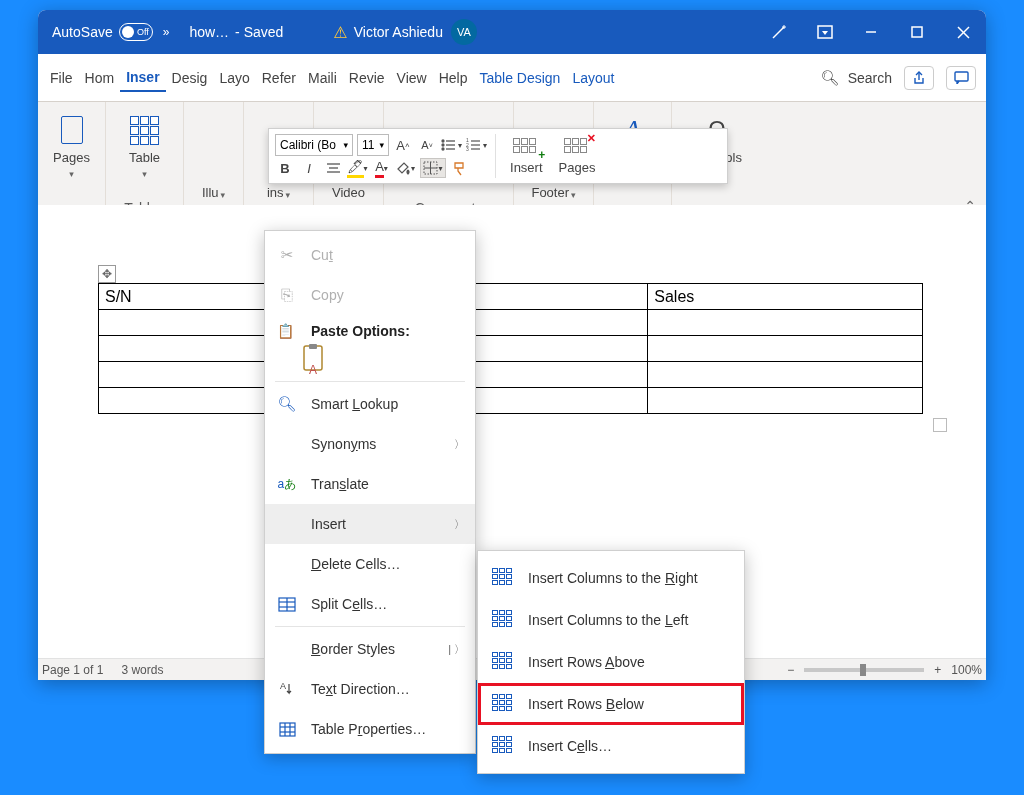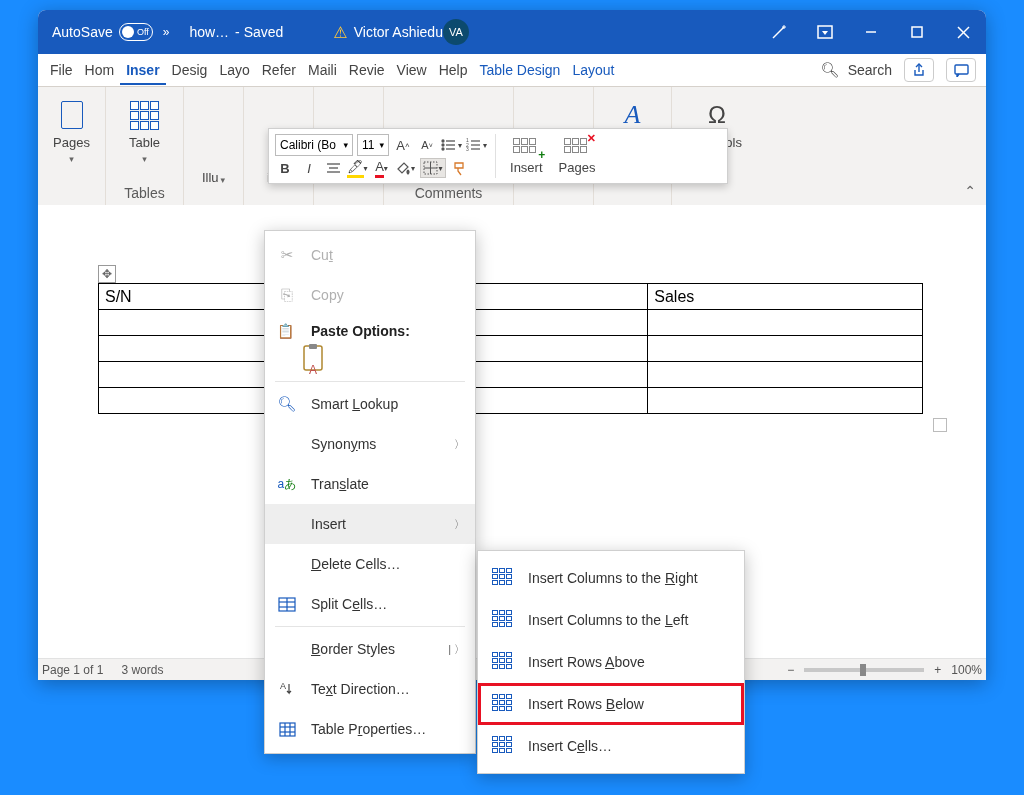--- a/index.html
+++ b/index.html
@@ -8,27 +8,27 @@
   
   
   .titlebar { height: 44px; background: #185abd; display: flex; align-items: center; color: #fff; font-size: 14px; border-radius: 8px 8px 0 0; }
   .autosave { margin-left: 14px; display: flex; align-items: center; gap: 6px; }
   .toggle { width: 34px; height: 18px; border: 1px solid #fff; border-radius: 10px; display: flex; align-items: center; padding: 0 3px; font-size: 9px; color: #fff; justify-content: flex-end; position: relative; }
   .toggle::before { content: ""; position: absolute; left: 2px; width: 12px; height: 12px; background: #fff; border-radius: 50%; }
   .chev { margin: 0 10px; font-size: 12px; }
   .doc-name { margin-left: 10px; }
   .warn-icon { margin-left: 50px; color: #ffc83d; font-size: 16px; }
   .user { margin-left: 6px; }
-  .avatar { width: 26px; height: 26px; background: #0c4a6e; border-radius: 50%; display: inline-flex; align-items: center; justify-content: center; font-size: 11px; }
+  .avatar { width: 26px; height: 26px; background: #0369a1; border-radius: 50%; display: inline-flex; align-items: center; justify-content: center; font-size: 11px; margin-left: 8px; }
   .title-btns { margin-left: auto; display: flex; }
   .title-btn { width: 46px; height: 44px; display: flex; align-items: center; justify-content: center; color: #fff; font-size: 15px; }
   .title-btn svg { stroke: #fff; fill: none; }
   
   
-  .tabs { height: 33px; background: #fff; border-bottom: 1px solid #d6d1cb; display: flex; align-items: center; font-size: 14px; color: #444; padding-left: 6px; }
+  .tabs { height: 48px; background: #fff; border-bottom: 1px solid #d6d1cb; display: flex; align-items: center; font-size: 14px; color: #444; padding-left: 6px; }
   .tab { padding: 6px 6px; cursor: default; }
   .tab.active { color: #185abd; border-bottom: 2px solid #185abd; font-weight: 600; padding-bottom: 5px; }
   .tab.blue { color: #185abd; }
   .search-area { margin-left: auto; display: flex; align-items: center; gap: 8px; margin-right: 10px; color: #444; }
   .search-area .sicon { font-size: 15px; }
   .share-btn, .comm-btn { width: 30px; height: 24px; border: 1px solid #ccc; border-radius: 4px; display: flex; align-items: center; justify-content: center; color: #185abd; font-size: 14px; margin-left: 4px; }
   
   
   .ribbon { height: 118px; background: #f3f2f1; display: flex; align-items: stretch; position: relative; }
   .ribbon-group { border-right: 1px solid #e3ded8; display: flex; flex-direction: column; align-items: center; justify-content: flex-start; padding: 8px 6px 4px; position: relative; }

